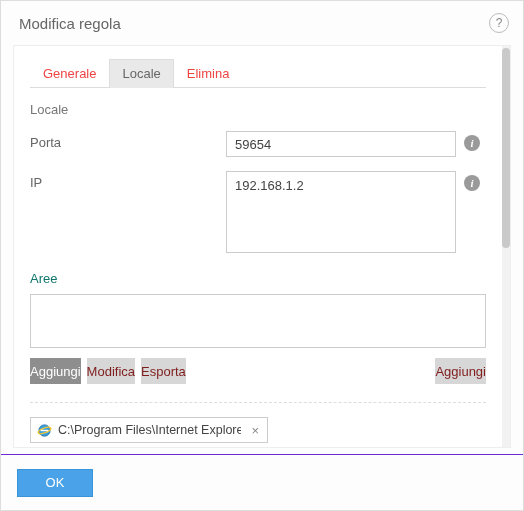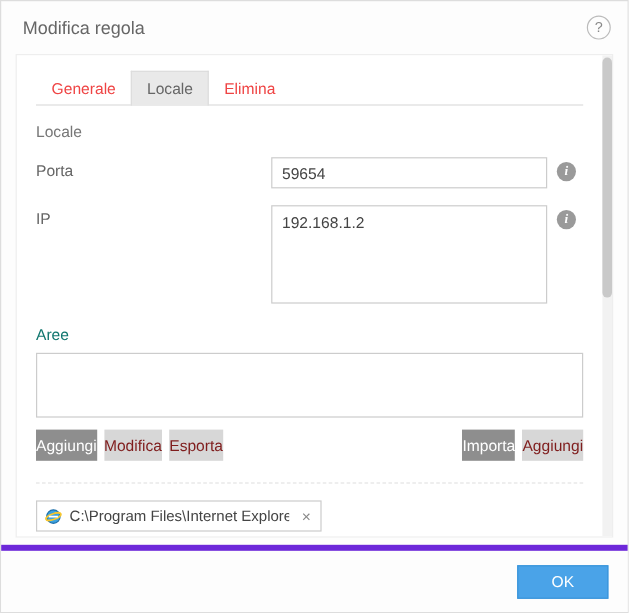--- a/index.html
+++ b/index.html
@@ -206,24 +206,23 @@
     color: #444;
   }
   .app-chip .clear {
     color: #888;
     cursor: pointer;
     padding: 0 4px;
     font-size: 13px;
   }
   .footer {
     height: 56px;
-    border-top: 5px solid #6d28d9;
-    display: flex;
-    align-items: center;
-    justify-content: flex-end;
+    border-top: 1px solid #6d28d9;
+    display: flex;
+    align-items: center;
     padding: 0 16px;
     background: #fdfdfd;
   }
   .ok-btn {
     width: 76px;
     height: 28px;
     background: #4aa3e8;
     color: #fff;
     border: 1px solid #3a94da;
     font-size: 13px;
@@ -268,21 +267,20 @@
       </div>
 
       <div class="areas-label">Aree</div>
       <div class="areas-box"></div>
 
       <div class="btn-row">
         <button class="btn">Aggiungi</button>
         <button class="btn disabled">Modifica</button>
         <button class="btn disabled">Esporta</button>
         <div class="spacer"></div>
-        <button class="btn">Importa</button>
         <button class="btn disabled">Aggiungi</button>
       </div>
 
       <div class="divider"></div>
 
       <div class="app-row">
         <div class="app-chip">
           <svg class="ie-icon" viewBox="0 0 32 32">
             <circle cx="16" cy="16" r="12" fill="#3aa1e0" stroke="#1f6fa8" stroke-width="2"></circle>
             <ellipse cx="16" cy="16" rx="14" ry="5" fill="none" stroke="#f6c62f" stroke-width="3" transform="rotate(-20 16 16)"></ellipse>

